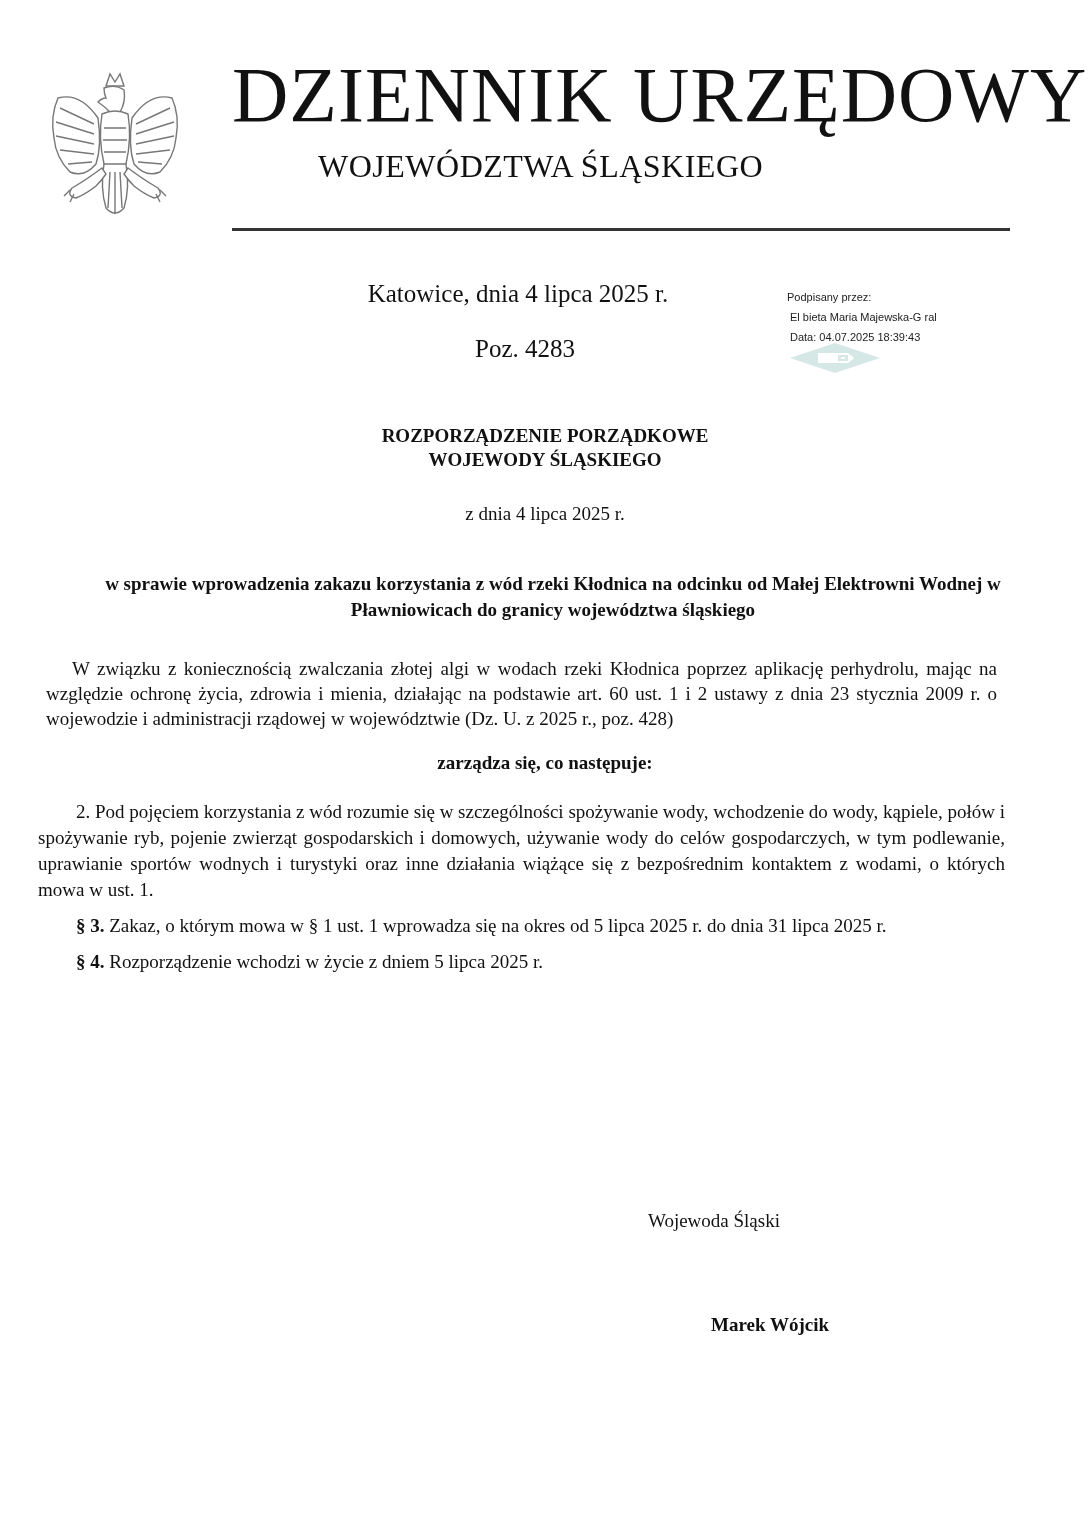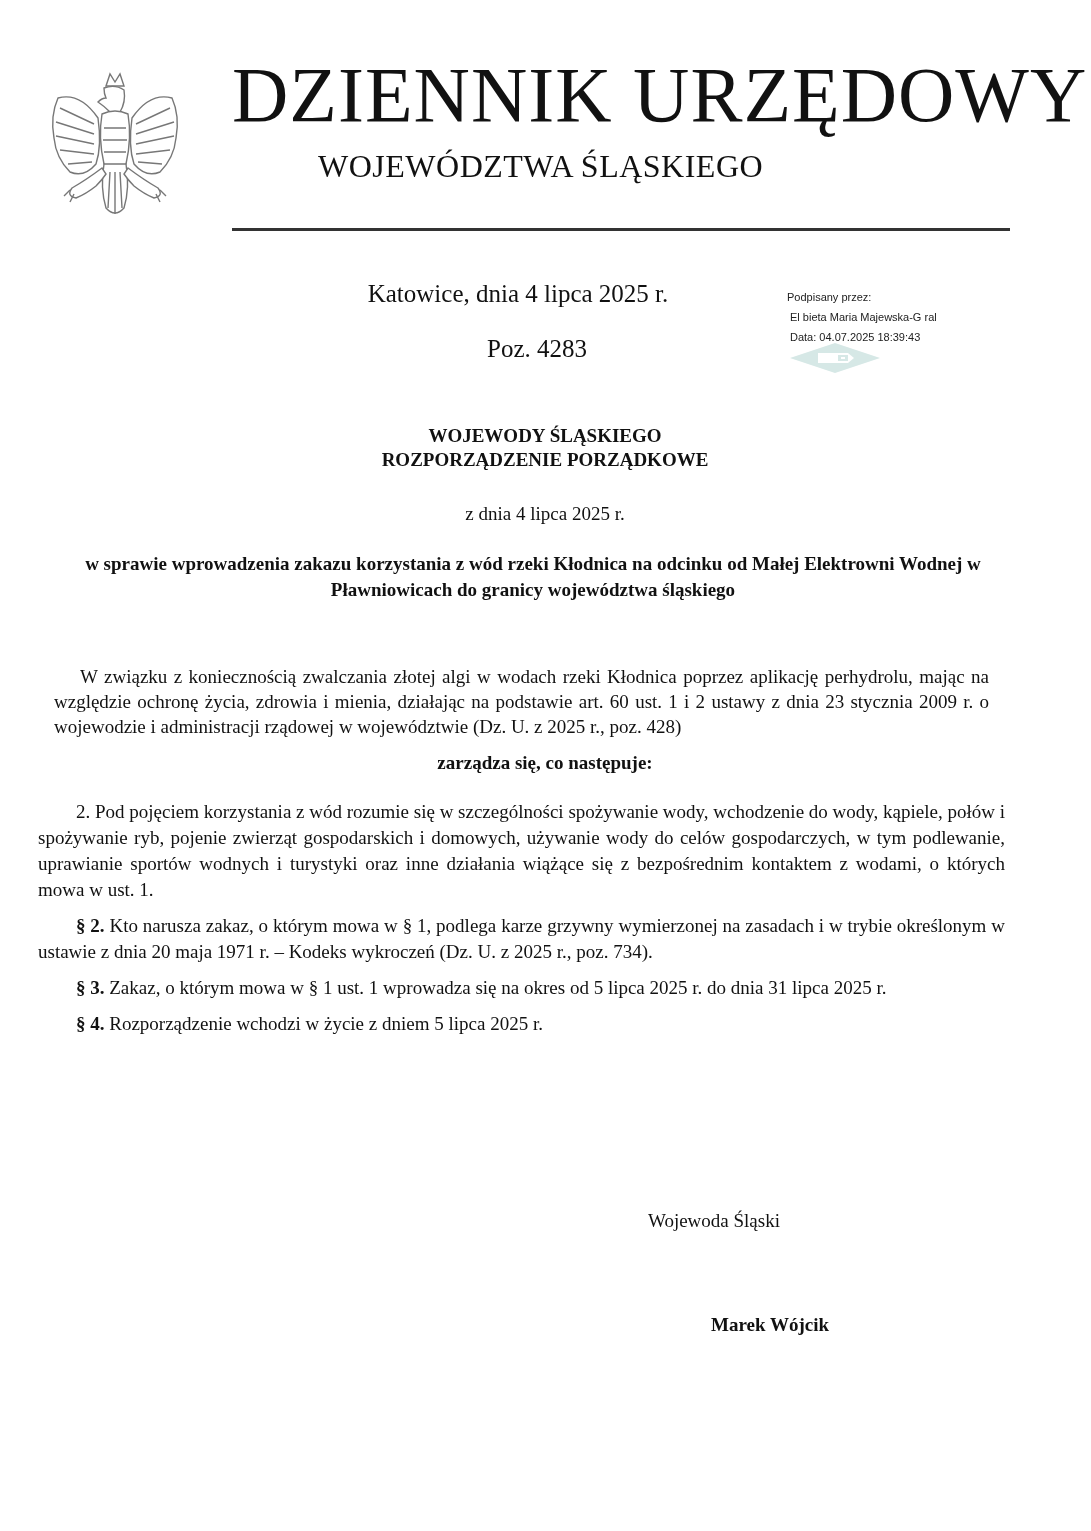--- a/index.html
+++ b/index.html
@@ -18,40 +18,40 @@
       font-size: 32px; line-height: 1; white-space: nowrap; letter-spacing: 0.5px;
     }
     .title-rule {
       position: absolute; left: 232px; top: 228px; width: 778px; height: 3px; background: #333;
     }
     .place-date {
       position: absolute; left: 293px; top: 280px; width: 450px; text-align: center;
       font-size: 25px; white-space: nowrap;
     }
     .position-no {
-      position: absolute; left: 312px; top: 335px; width: 450px; text-align: center;
+      position: absolute; left: 300px; top: 335px; width: 450px; text-align: center;
       font-size: 25px; white-space: nowrap;
     }
     .sig-box {
       position: absolute; left: 787px; top: 287px; width: 200px;
       font-family: "Liberation Sans", "DejaVu Sans", sans-serif; font-size: 11px; color: #222;
     }
     .sig-box div { line-height: 20px; white-space: nowrap; }
     .sig-box .indent { padding-left: 3px; }
     .sig-stamp { position: absolute; left: 790px; top: 343px; width: 90px; height: 30px; }
     .center-block { position: absolute; left: 40px; width: 1010px; text-align: center; }
     .act-type {
       top: 424px; font-weight: bold; font-size: 19px; line-height: 24px;
     }
     .act-date { top: 503px; font-size: 19px; }
     .act-subject {
       top: 551px; font-weight: bold; font-size: 19px; line-height: 26px;
     }
     .preamble-wrap { position: absolute; top: 648px; left: 38px; width: 967px; font-size: 19px; line-height: 25px; text-align: justify; }
-    .preamble-wrap p { margin: 16px; text-indent: 26px; }
+    .preamble-wrap p { margin: 8px; text-indent: 26px; }
     .orders { top: 752px; font-weight: bold; font-size: 19px; }
     .sections { position: absolute; left: 38px; top: 799px; width: 967px; font-size: 19px; line-height: 26px; text-align: justify; }
     .sections p { margin: 0 0 10px 0; text-indent: 38px; }
     .sections b { font-weight: bold; }
     .signer-title { position: absolute; left: 648px; top: 1210px; width: 260px; font-size: 19px; }
     .signer-name { position: absolute; left: 640px; top: 1287px; width: 260px; text-align: center; font-size: 19px; font-weight: bold; margin-top: 27px; }
   </style>
 </head>
 <body>
 
@@ -93,33 +93,32 @@
   <div class="indent">Data: 04.07.2025 18:39:43</div>
 </div>
 <svg class="sig-stamp" viewBox="0 0 90 30">
   <path d="M0 15 L45 0 L90 15 L45 30 Z" fill="#d6e8e6"></path>
   <path d="M28 10 L58 10 L64 15 L58 20 L28 20 Z" fill="#fff"></path>
   <path d="M48 12 L58 12 L58 18 L48 18 Z" fill="#d6e8e6"></path>
   <path d="M51 14 L55 14 L55 16 L51 16 Z" fill="#fff"></path>
 </svg>
 
 <div class="center-block act-type">
+  <div>ROZPORZĄDZENIE PORZĄDKOWE</div>
   <div>WOJEWODY ŚLĄSKIEGO</div>
-  <div>ROZPORZĄDZENIE PORZĄDKOWE</div>
 </div>
 <div class="center-block act-date">z dnia 4 lipca 2025 r.</div>
-<div class="center-block act-subject" style="left:48px;width:970px;">w sprawie wprowadzenia zakazu korzystania z wód rzeki Kłodnica na odcinku od Małej Elektrowni Wodnej w Pławniowicach do granicy województwa śląskiego</div>
+<div class="center-block act-subject" style="left:68px;width:970px;margin-top:20px;">w sprawie wprowadzenia zakazu korzystania z wód rzeki Kłodnica na odcinku od Małej Elektrowni Wodnej w Pławniowicach do granicy województwa śląskiego</div>
 
 <div class="preamble-wrap">
   <p>W związku z koniecznością zwalczania złotej algi w wodach rzeki Kłodnica poprzez aplikację perhydrolu, mając na względzie ochronę życia, zdrowia i mienia, działając na podstawie art. 60 ust. 1 i 2 ustawy z dnia 23 stycznia 2009 r. o wojewodzie i administracji rządowej w województwie (Dz. U. z 2025 r., poz. 428)</p>
 </div>
 
 <div class="center-block orders">zarządza się, co następuje:</div>
 
 <div class="sections">
   <p><b></b><span>2. Pod pojęciem korzystania z wód rozumie się w szczególności spożywanie wody, wchodzenie do wody, kąpiele, połów i spożywanie ryb, pojenie zwierząt gospodarskich i domowych, używanie wody do celów gospodarczych, w tym podlewanie, uprawianie sportów wodnych i turystyki oraz inne działania wiążące się z bezpośrednim kontaktem z wodami, o których mowa w ust. 1.</span></p>
-  <p><b>§ 2.</b><span> Kto narusza zakaz, o którym mowa w § 1, podlega karze grzywny wymierzonej na zasadach i w trybie określonym w ustawie z dnia 20 maja 1971 r. – Kodeks wykroczeń (Dz. U. z 2025 r., poz. 734).</span></p>
   <p><b>§ 3.</b><span> Zakaz, o którym mowa w § 1 ust. 1 wprowadza się na okres od 5 lipca 2025 r. do dnia 31 lipca 2025 r.</span></p>
   <p><b>§ 4.</b><span> Rozporządzenie wchodzi w życie z dniem 5 lipca 2025 r.</span></p>
 </div>
 
 <div class="signer-title">Wojewoda Śląski</div>
 <div class="signer-name">Marek Wójcik</div>
 
 </body></html>

